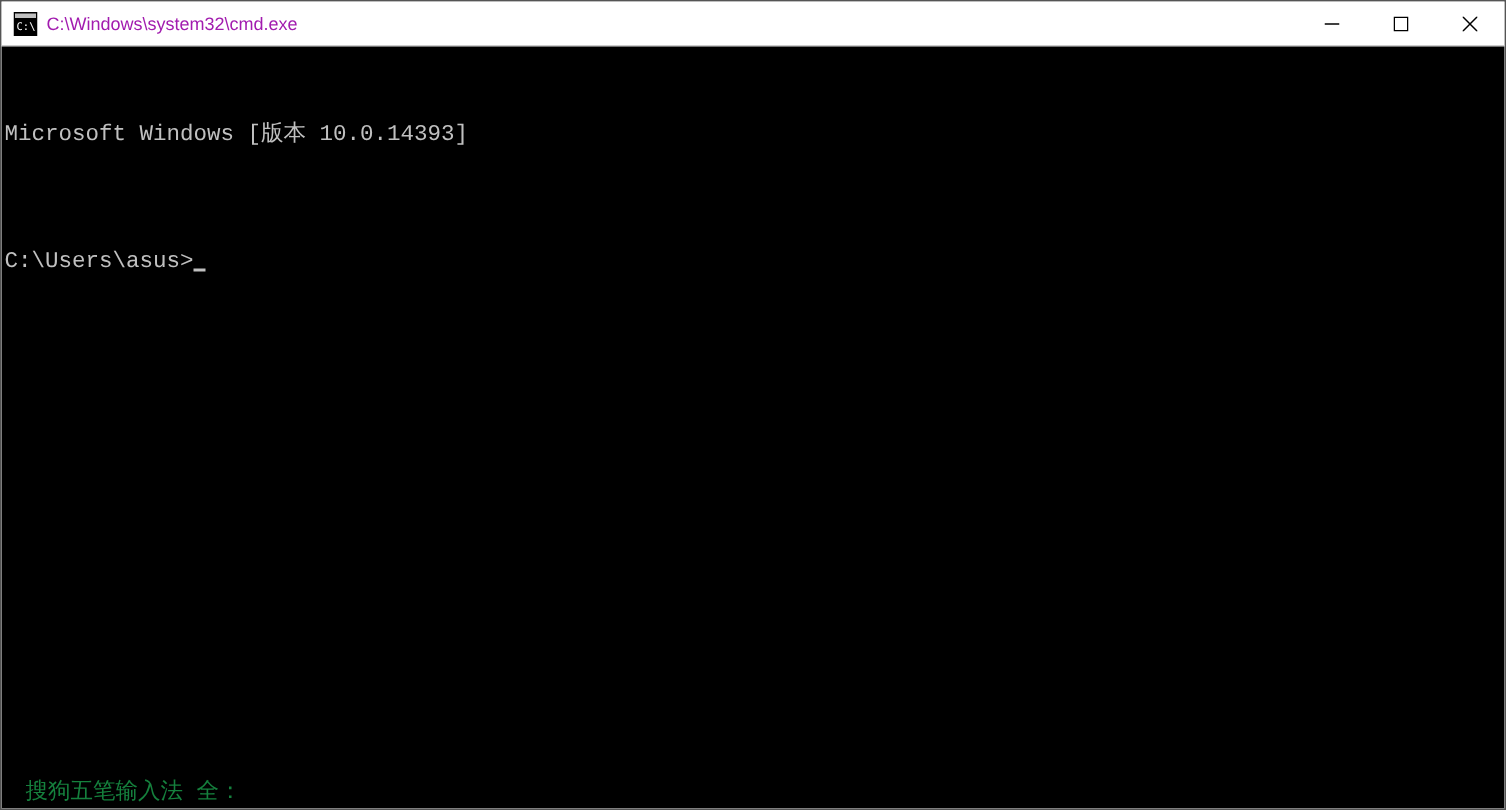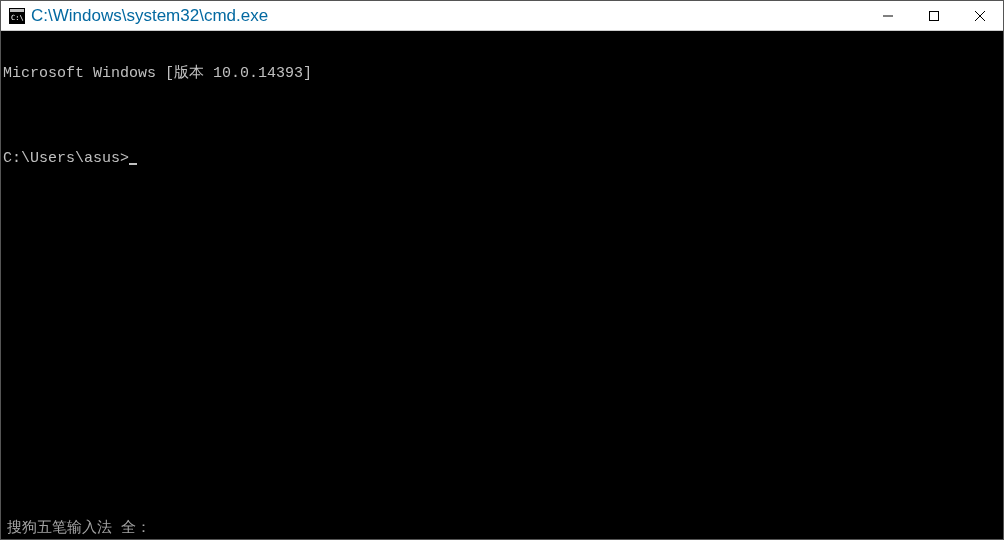--- a/index.html
+++ b/index.html
@@ -28,22 +28,22 @@
       margin-left: 8px;
       margin-right: 6px;
       position: relative;
       display: inline-block;
     }
     .titlebar-icon svg {
       display: block;
     }
     .titlebar-title {
       flex: 1;
-      font-size: 17px;
-      color: #0369a1;
+      font-size: 12px;
+      color: #a21caf;
       white-space: nowrap;
       overflow: hidden;
     }
     .window-controls {
       display: flex;
       height: 100%;
     }
     .window-control {
       width: 46px;
       height: 100%;
@@ -57,33 +57,33 @@
       height: 10px;
     }
     .terminal {
       width: 100%;
       height: calc(100% - 30px);
       background: #000000;
       color: #c0c0c0;
       font-family: "NSimSun", "SimSun", "Consolas", "Courier New", monospace;
       font-size: 15px;
       line-height: 17px;
-      padding: 0 2px;
+      padding: 16px 2px;
       overflow: hidden;
       position: relative;
       white-space: pre;
     }
     .terminal-line {
       white-space: pre;
     }
     .ime-status {
       position: absolute;
       bottom: 2px;
-      left: 6px;
-      color: #a3a3a3;
+      left: 16px;
+      color: #15803d;
       font-size: 15px;
     }
     .cursor {
       display: inline-block;
       width: 8px;
       height: 2px;
       background: #c0c0c0;
       vertical-align: baseline;
       animation: blink 1s step-end infinite;
       position: relative;

